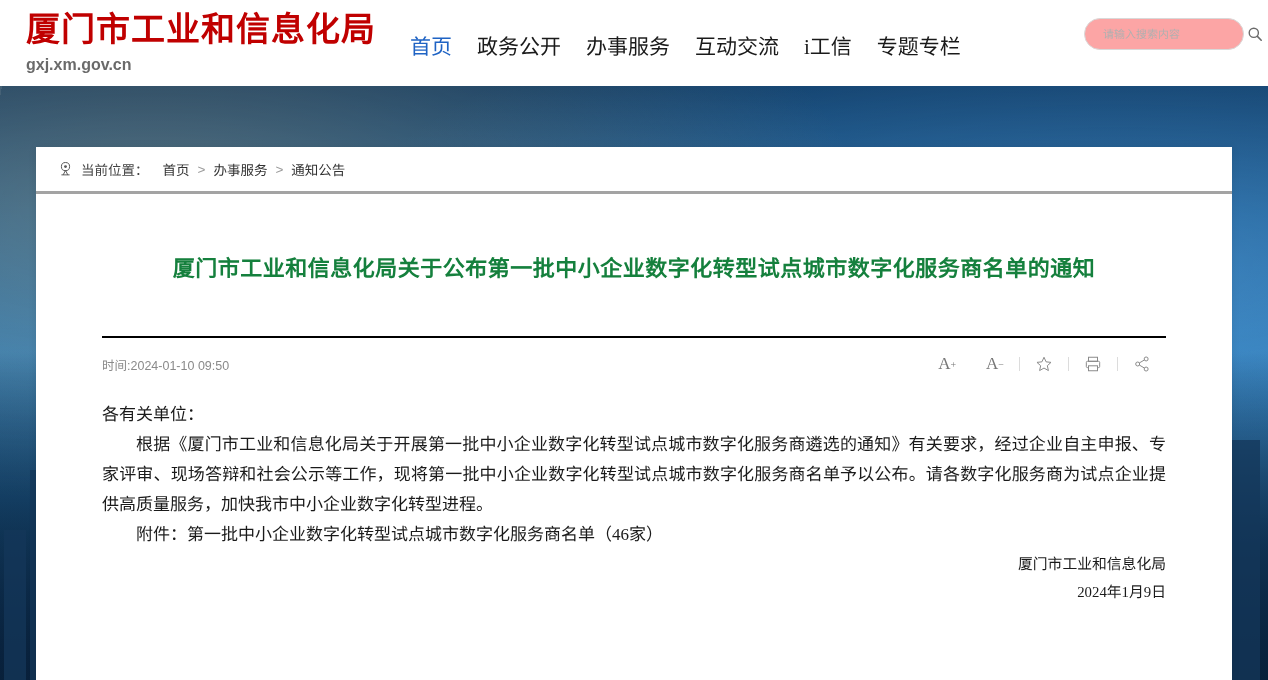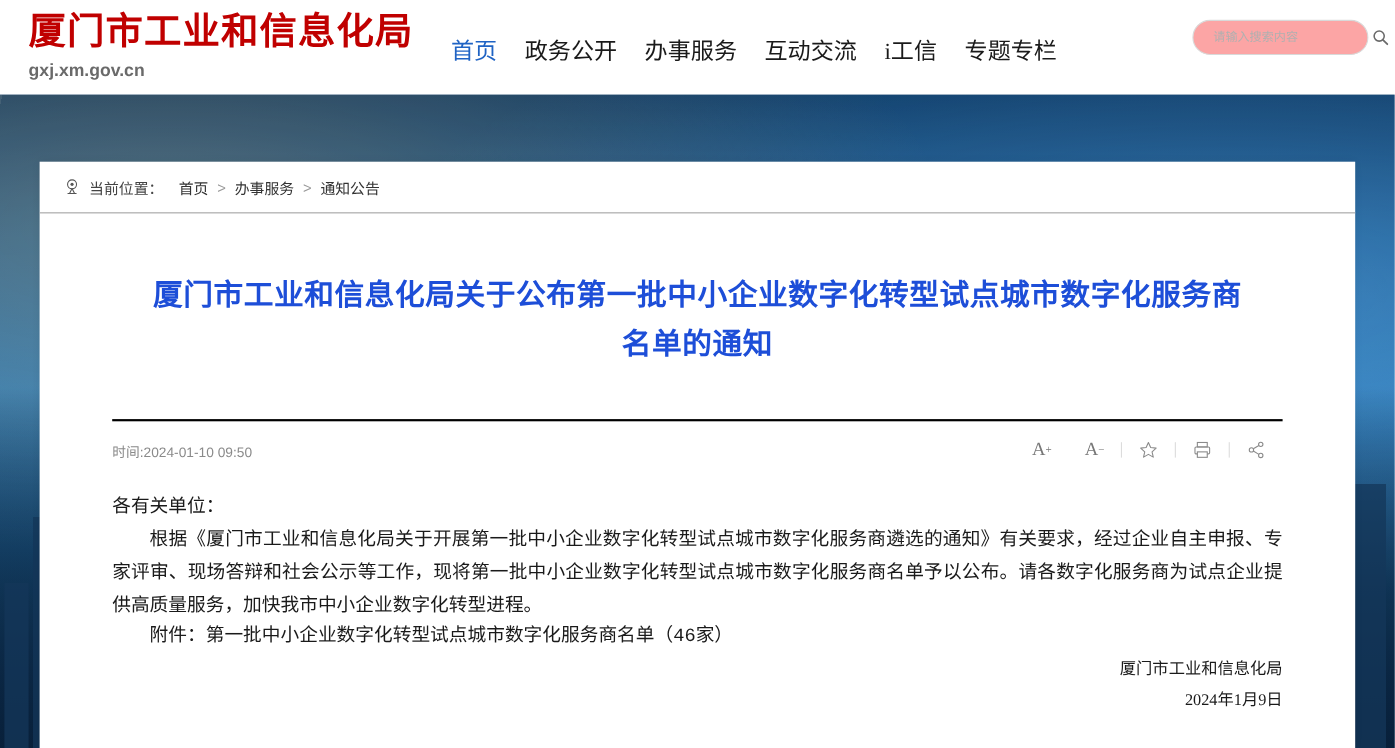--- a/index.html
+++ b/index.html
@@ -114,40 +114,40 @@
     position: absolute;
     left: 36px;
     top: 61px;
     width: 1196px;
     height: 533px;
     background: #ffffff;
     box-shadow: 0 0 8px rgba(0,0,0,.08);
   }
   .breadcrumb {
     height: 47px;
-    border-bottom: 1px solid #a3a3a3;
+    border-bottom: 3px solid #a3a3a3;
     display: flex;
     align-items: center;
     padding-left: 22px;
     font-size: 13.5px;
     color: #444;
   }
   .loc-icon { width: 15px; height: 16px; margin-right: 8px; }
   .bc-label { margin-right: 10px; }
   .bc-link { color: #333; cursor: pointer; margin: 0 4px; }
   .bc-sep { color: #999; margin: 0 4px; }
 
   .article {
     padding: 0 66px;
   }
   .article-title {
     font-family: "Liberation Serif", "DejaVu Serif", serif;
-    font-size: 27px;
+    font-size: 22px;
     font-weight: bold;
-    color: #1d4ed8;
+    color: #15803d;
     text-align: center;
     line-height: 45px;
     margin: 52px 30px 0 30px;
     letter-spacing: .5px;
   }
   .meta-row {
     margin-top: 45px;
     border-top: 2px solid #000000;
     height: 54px;
     display: flex;
@@ -275,21 +275,21 @@
               <line x1="7.1" y1="8.8" x2="12.7" y2="5.5" stroke="#8a8a8a" stroke-width="1.1"></line>
               <line x1="7.1" y1="11.2" x2="12.7" y2="14.5" stroke="#8a8a8a" stroke-width="1.1"></line>
             </svg>
           </span>
         </span>
       </div>
 
       <div class="body-text">
         <p style="margin:10px 0 0 0;">各有关单位：</p>
         <p class="indent" style="margin:0;">根据《厦门市工业和信息化局关于开展第一批中小企业数字化转型试点城市数字化服务商遴选的通知》有关要求，经过企业自主申报、专家评审、现场答辩和社会公示等工作，现将第一批中小企业数字化转型试点城市数字化服务商名单予以公布。请各数字化服务商为试点企业提供高质量服务，加快我市中小企业数字化转型进程。</p>
-        <p class="indent" style="margin:0;font-family:Liberation Mono, monospace;">附件：第一批中小企业数字化转型试点城市数字化服务商名单（46家）</p>
+        <p class="indent" style="margin:0;">附件：第一批中小企业数字化转型试点城市数字化服务商名单（46家）</p>
       </div>
 
       <div class="sign">
         <div>厦门市工业和信息化局</div>
         <div>2024年1月9日</div>
       </div>
     </div>
 
   </div>
 </div>

